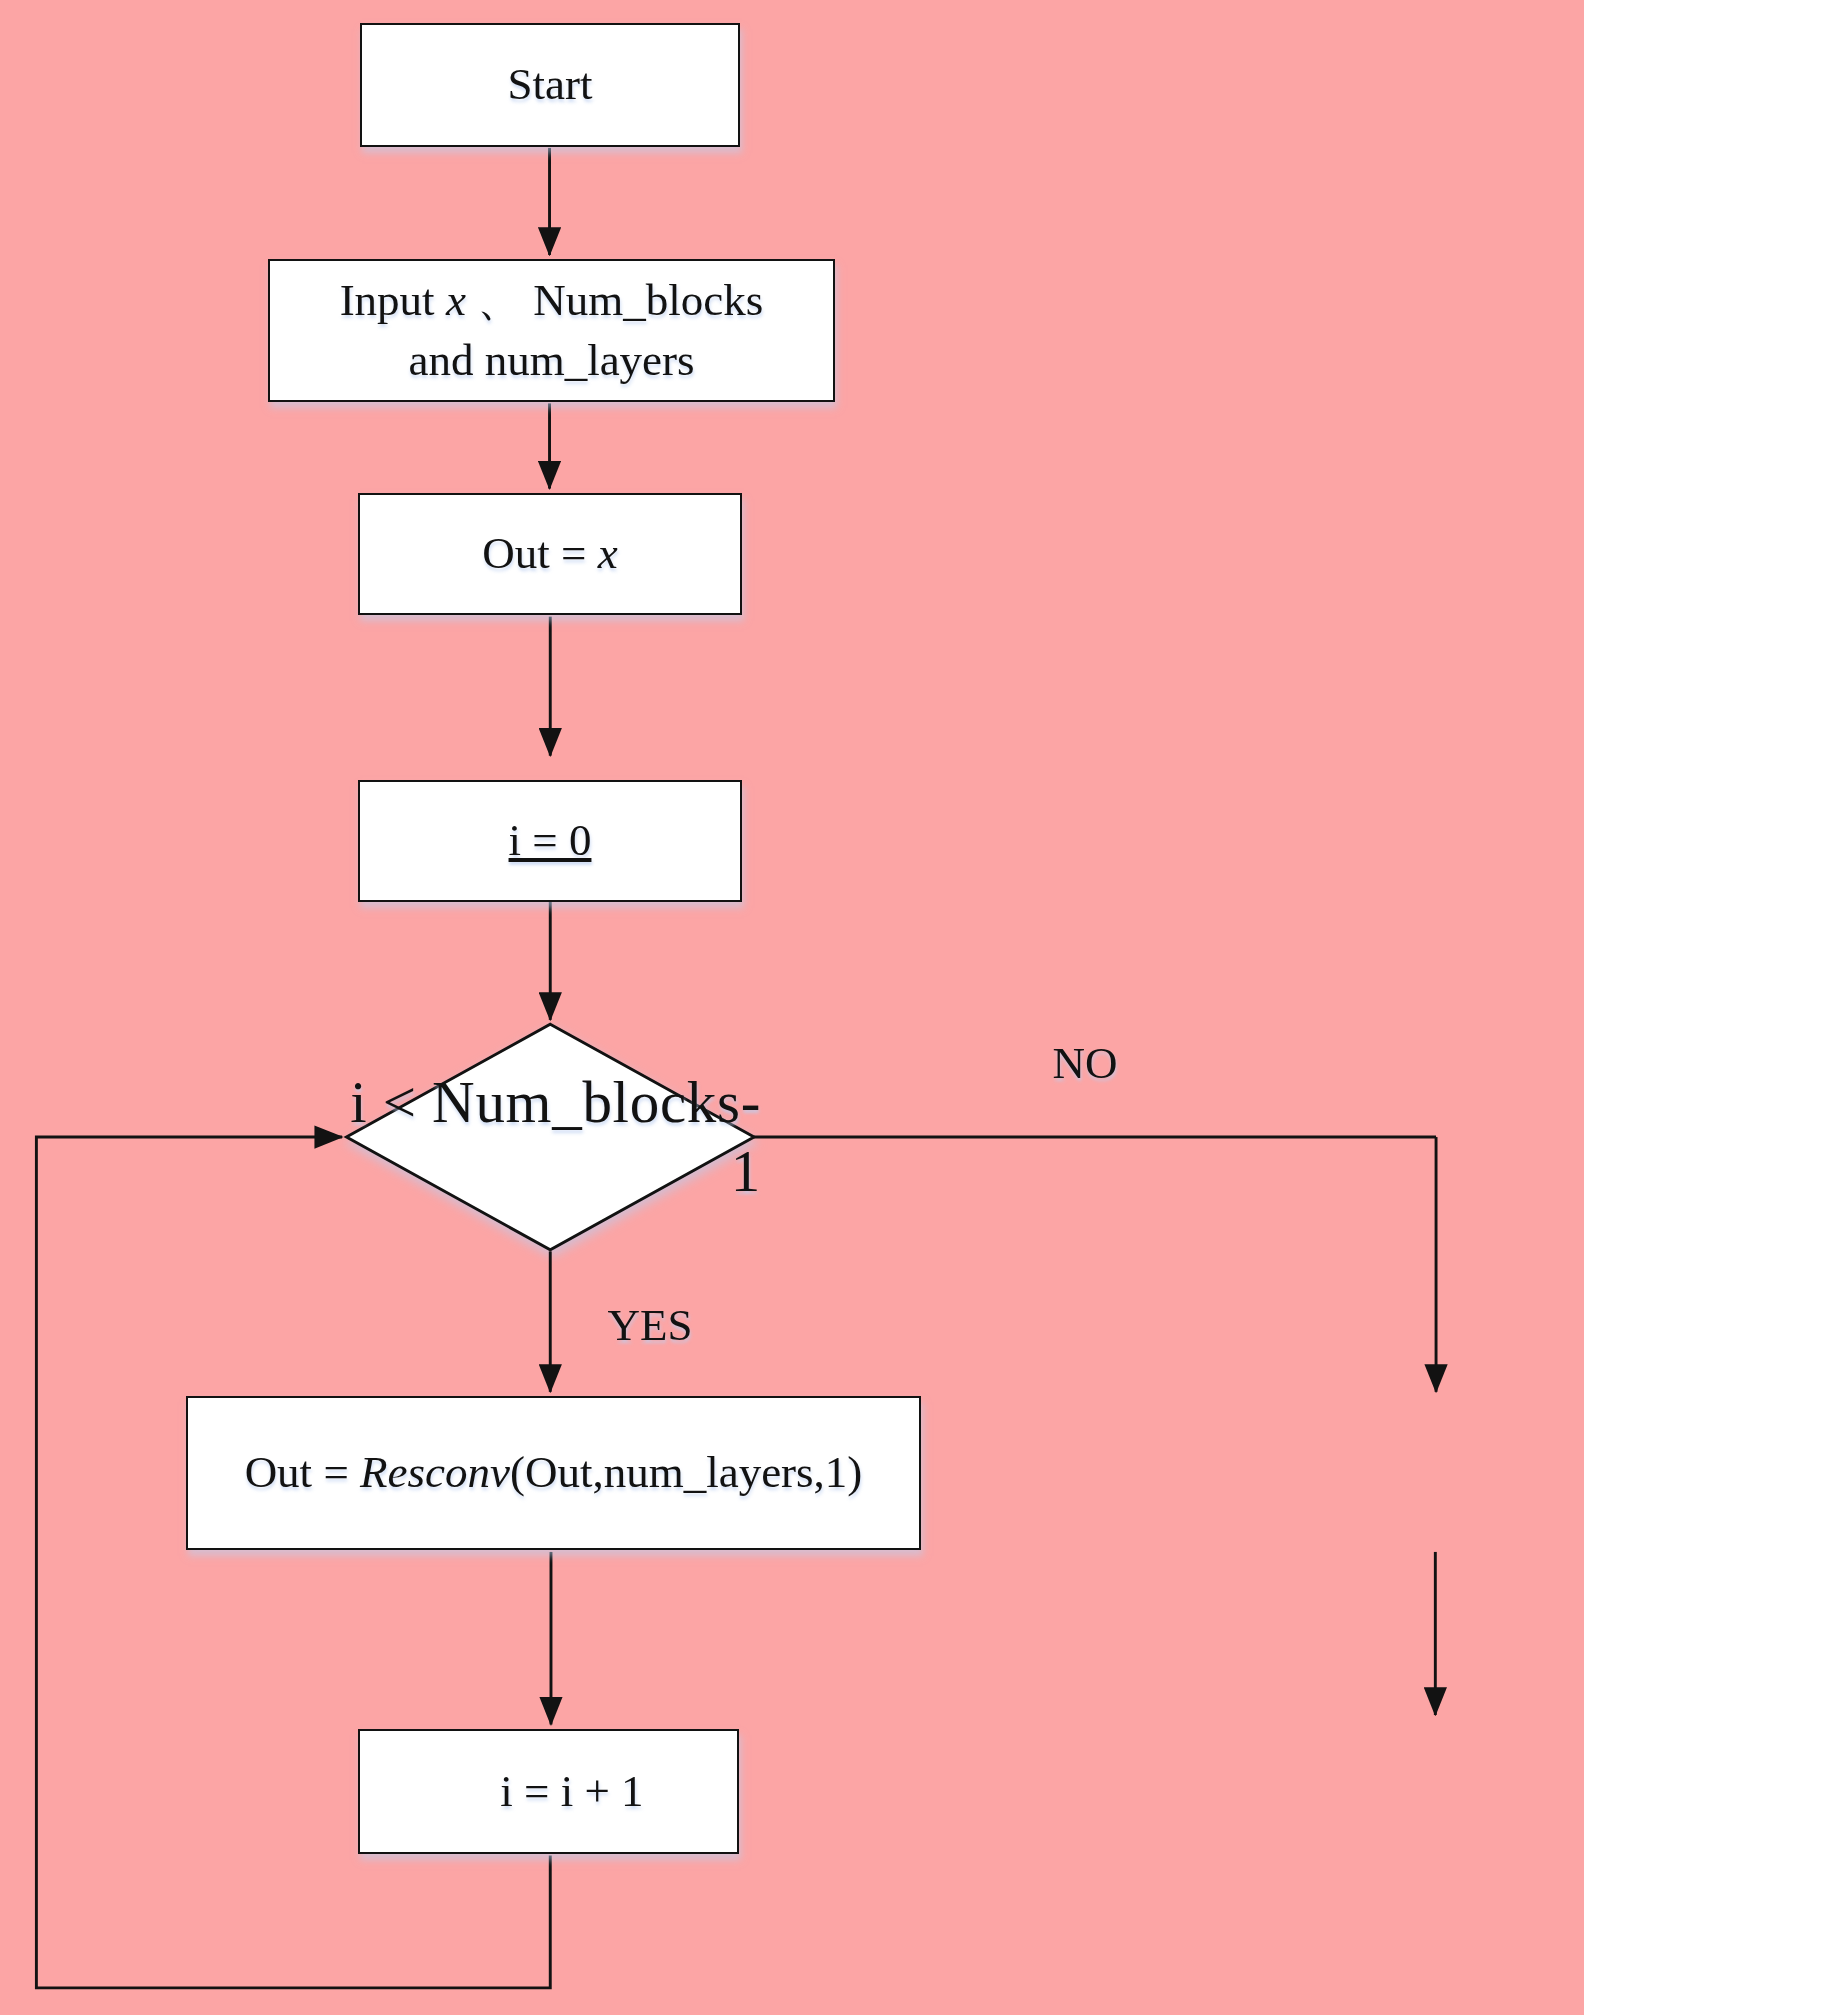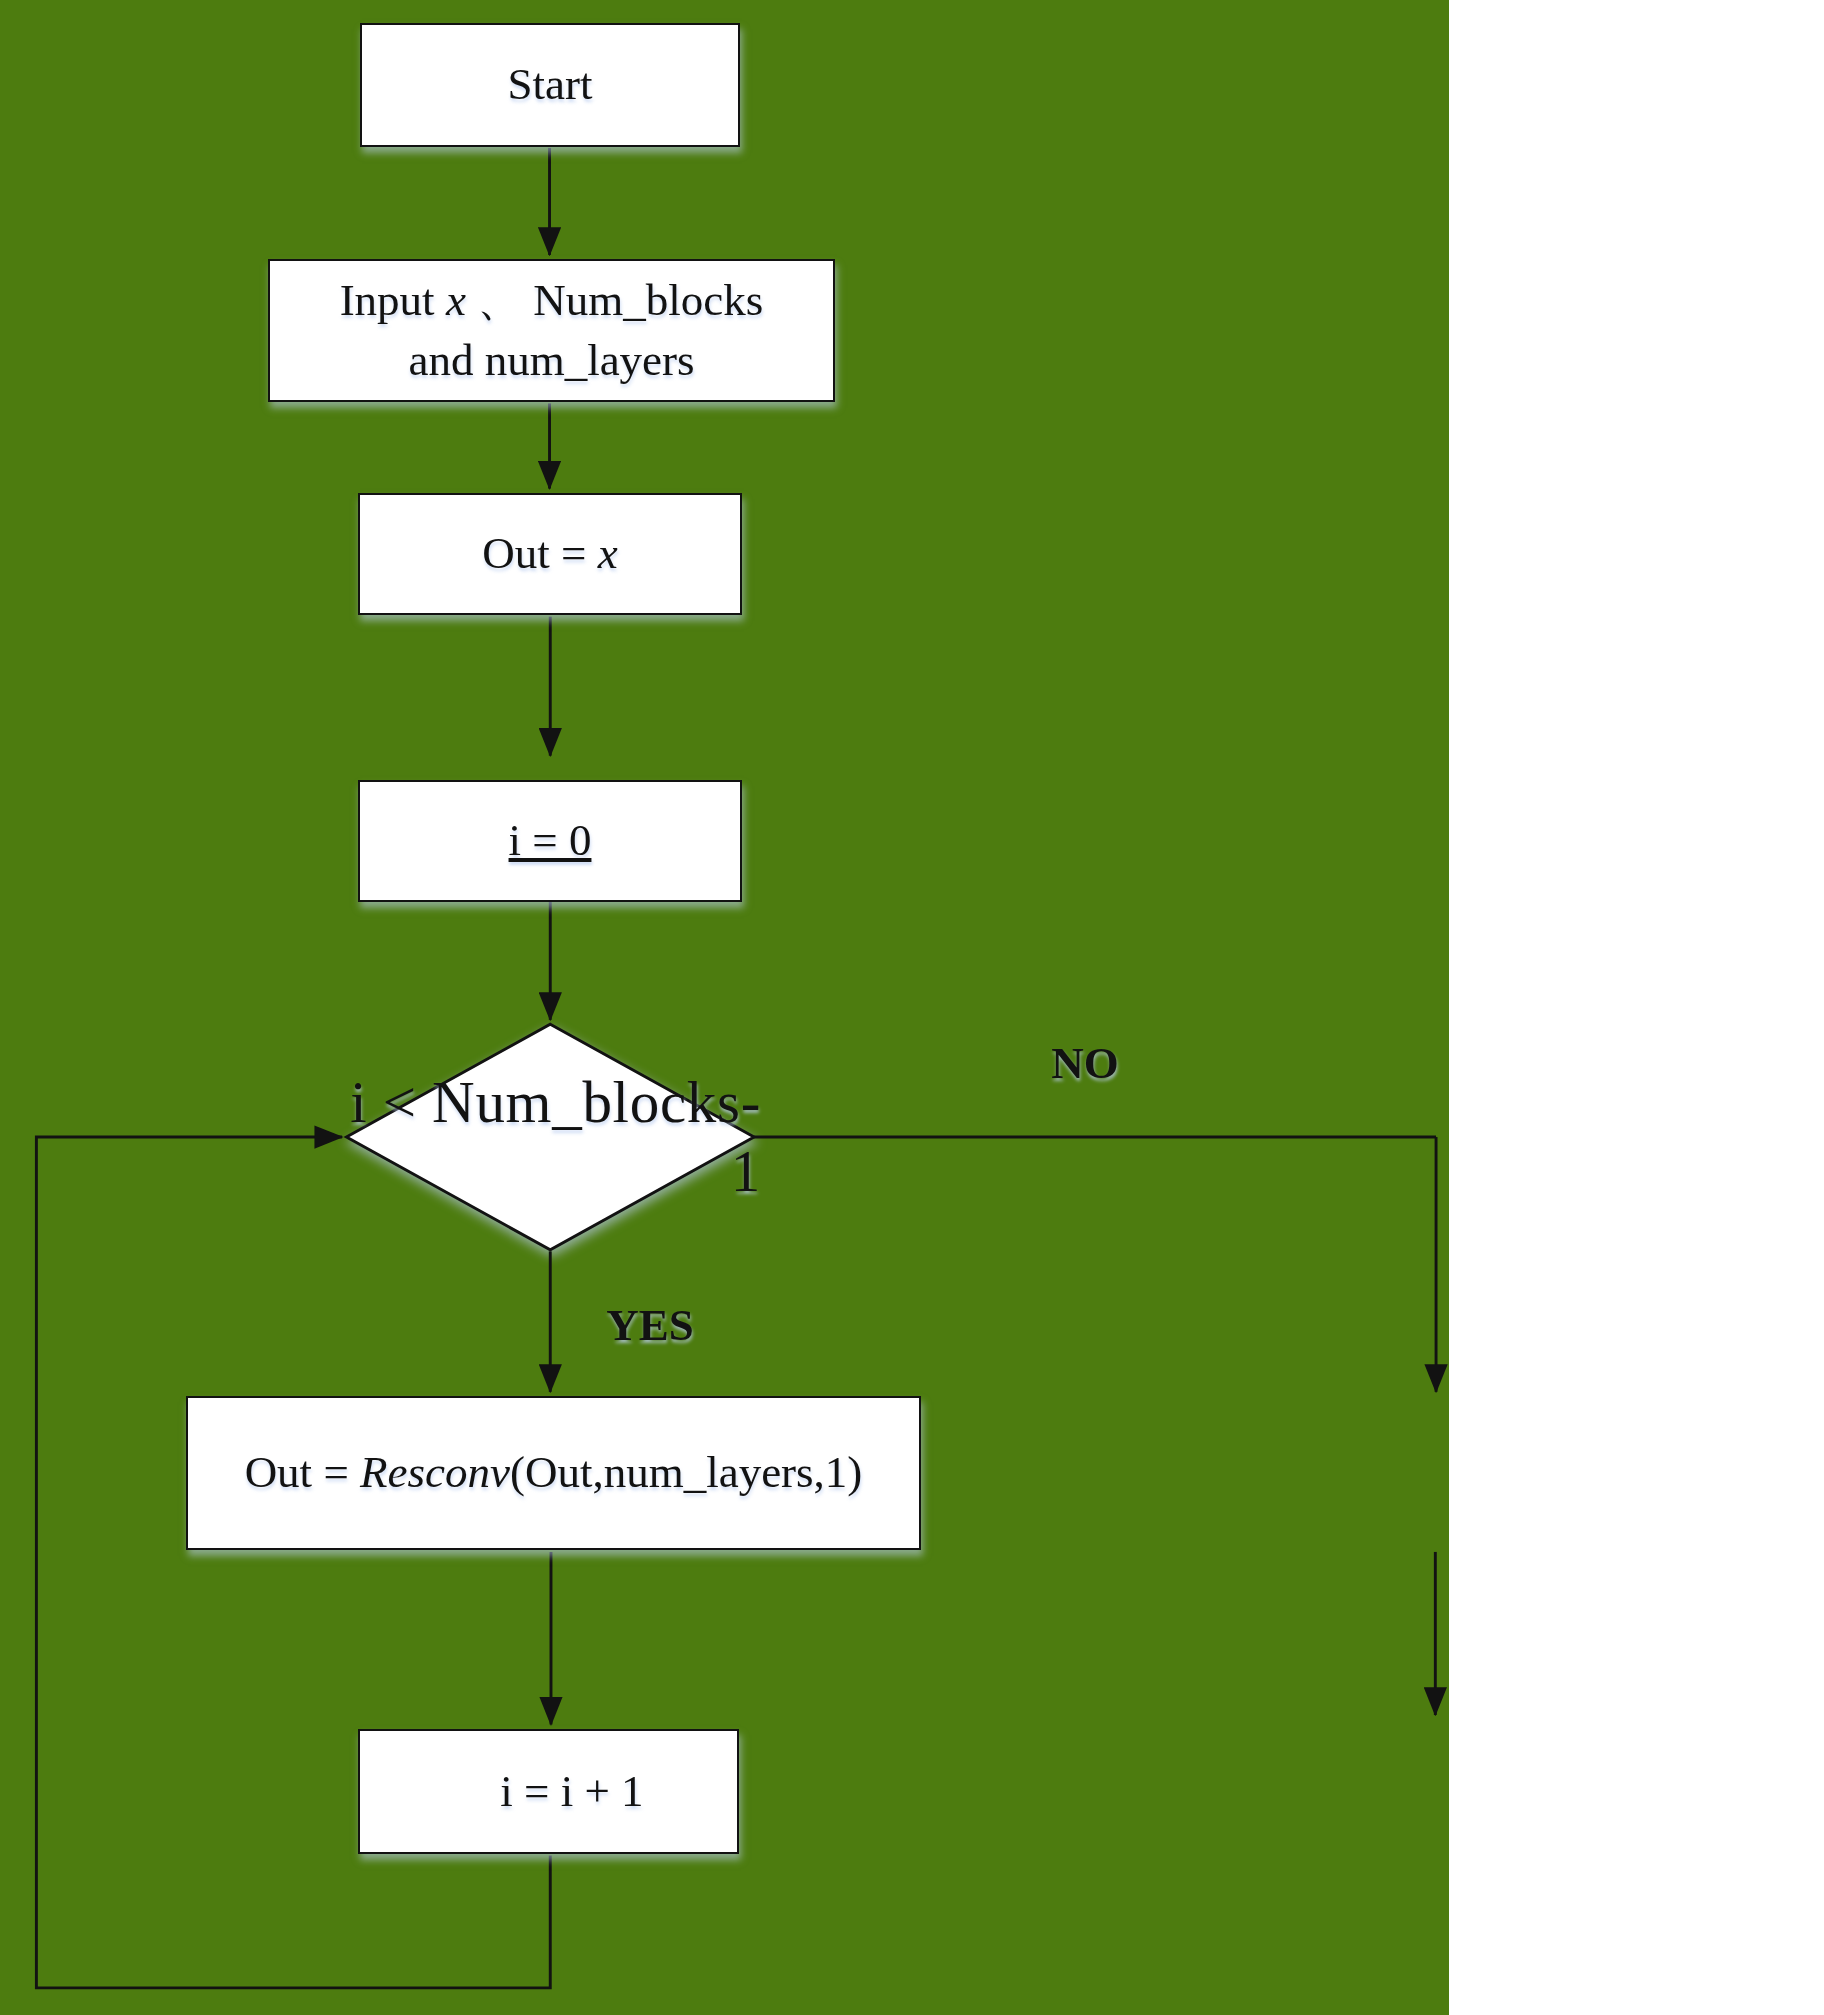--- a/index.html
+++ b/index.html
@@ -2,23 +2,23 @@
 <html style="font-size:11.6px"><head>
 <meta charset="utf-8">
 <style>
   html, body {
     margin: 0;
     padding: 0;
     background: #ffffff;
   }
   .canvas {
     position: relative;
-    width: 1449px;
+    width: 1584px;
     height: 2015px;
-    background: #4d7c0f;
+    background: #fca5a5;
     font-family: "Liberation Serif", "DejaVu Serif", serif;
     color: #121212;
   }
   .wires {
     position: absolute;
     left: 0;
     top: 0;
     width: 1824px;
     height: 2015px;
   }
@@ -51,21 +51,20 @@
     position: absolute;
     display: flex;
     align-items: center;
     justify-content: center;
     text-align: center;
     font-size: 45px;
     background: transparent;
     border: none;
     box-shadow: none;
     text-shadow: 0.7px 2.9px 3.6px rgba(188,207,240,0.75);
-    font-weight: bold;
   }
   .diamond-label {
     position: absolute;
     display: flex;
     align-items: center;
     justify-content: center;
     text-align: right;
     font-size: 59px;
     letter-spacing: 0.7px;
     text-shadow: 0.7px 2.9px 3.6px rgba(188,207,240,0.75);

